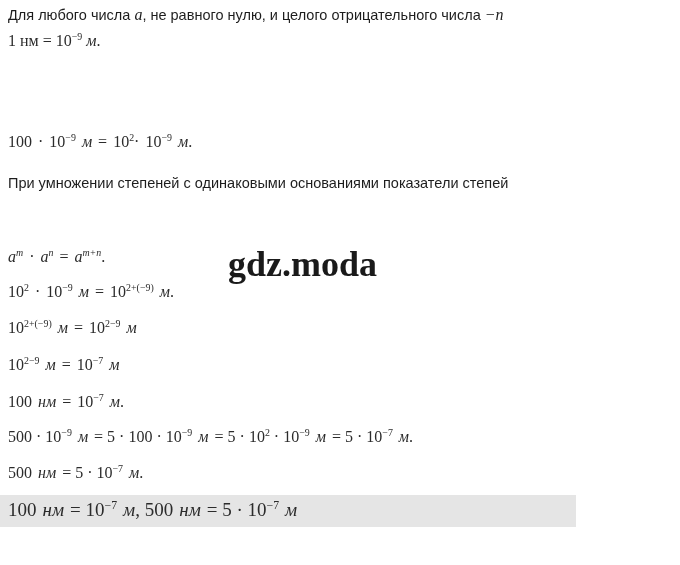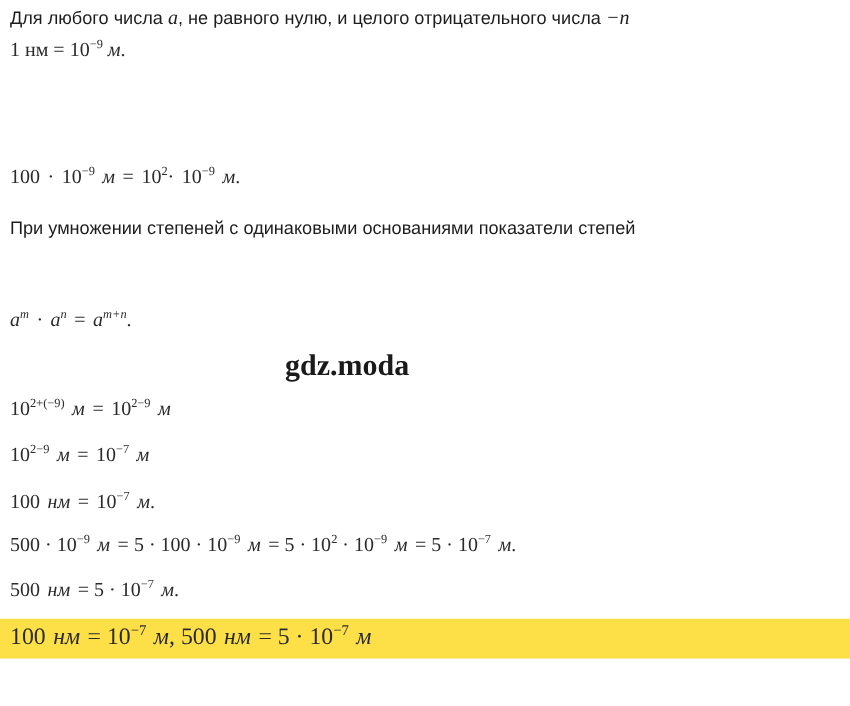--- a/index.html
+++ b/index.html
@@ -69,40 +69,39 @@
   .r10 { position: absolute; left: 8px;  top: 319px; }
   .r11 { position: absolute; left: 8px;  top: 356px; }
   .r12 { position: absolute; left: 8px;  top: 393px; }
   .r13 { position: absolute; left: 8px;  top: 428px; }
   .r14 { position: absolute; left: 8px;  top: 464px; }
 
   .highlight {
     position: absolute;
     left: 0px;
     top: 495px;
-    width: 680px;
+    width: 576px;
     height: 32px;
-    background: #fde047;
+    background: #e5e5e5;
   }
   .highlight .line {
     position: absolute;
     left: 8px;
     top: 5px;
   }
   .watermark {
     position: absolute;
     left: 228px;
     top: 243px;
     font-family: "Liberation Serif", serif;
     font-weight: bold;
-    font-size: 24px;
+    font-size: 36px;
     color: #1a1a1a;
     letter-spacing: 0px;
     white-space: nowrap;
-    margin-top: 37px;
   }
   .bottom-pad {
     position: absolute;
     left: 0;
     top: 527px;
     width: 680px;
     height: 38px;
     background: #ffffff;
   }
   .sep { display: inline-block; width: 6px; }
@@ -125,20 +124,23 @@
   <div class="math r5">
     <span class="num">100</span><span class="sep"></span><span class="up">·</span><span class="sep"></span><span class="num">10</span><sup>−9</sup><span class="sep"></span><span>м</span><span class="sep"></span><span class="up">=</span><span class="sep"></span><span class="num">10</span><sup>2</sup><span class="up">·</span><span class="sep"></span><span class="num">10</span><sup>−9</sup><span class="sep"></span><span>м</span><span class="up">.</span>
   </div>
 
   <div class="plain r6">При умножении степеней с одинаковыми основаниями показатели степей</div>
 
   <div class="math r8">
     <span>a</span><sup class="it">m</sup><span class="sep"></span><span class="up">·</span><span class="sep"></span><span>a</span><sup class="it">n</sup><span class="sep"></span><span class="up">=</span><span class="sep"></span><span>a</span><sup class="it">m+n</sup><span class="up">.</span>
   </div>
 
+  <div class="math r9">
+    <span class="num">10</span><sup>2</sup><span class="sep"></span><span class="up">·</span><span class="sep"></span><span class="num">10</span><sup>−9</sup><span class="sep"></span><span>м</span><span class="sep"></span><span class="up">=</span><span class="sep"></span><span class="num">10</span><sup>2+(−9)</sup><span class="sep"></span><span>м</span><span class="up">.</span>
+  </div>
 
   <div class="math r10">
     <span class="num">10</span><sup>2+(−9)</sup><span class="sep"></span><span>м</span><span class="sep"></span><span class="up">=</span><span class="sep"></span><span class="num">10</span><sup>2−9</sup><span class="sep"></span><span>м</span>
   </div>
 
   <div class="math r11">
     <span class="num">10</span><sup>2−9</sup><span class="sep"></span><span>м</span><span class="sep"></span><span class="up">=</span><span class="sep"></span><span class="num">10</span><sup>−7</sup><span class="sep"></span><span>м</span>
   </div>
 
   <div class="math r12">

